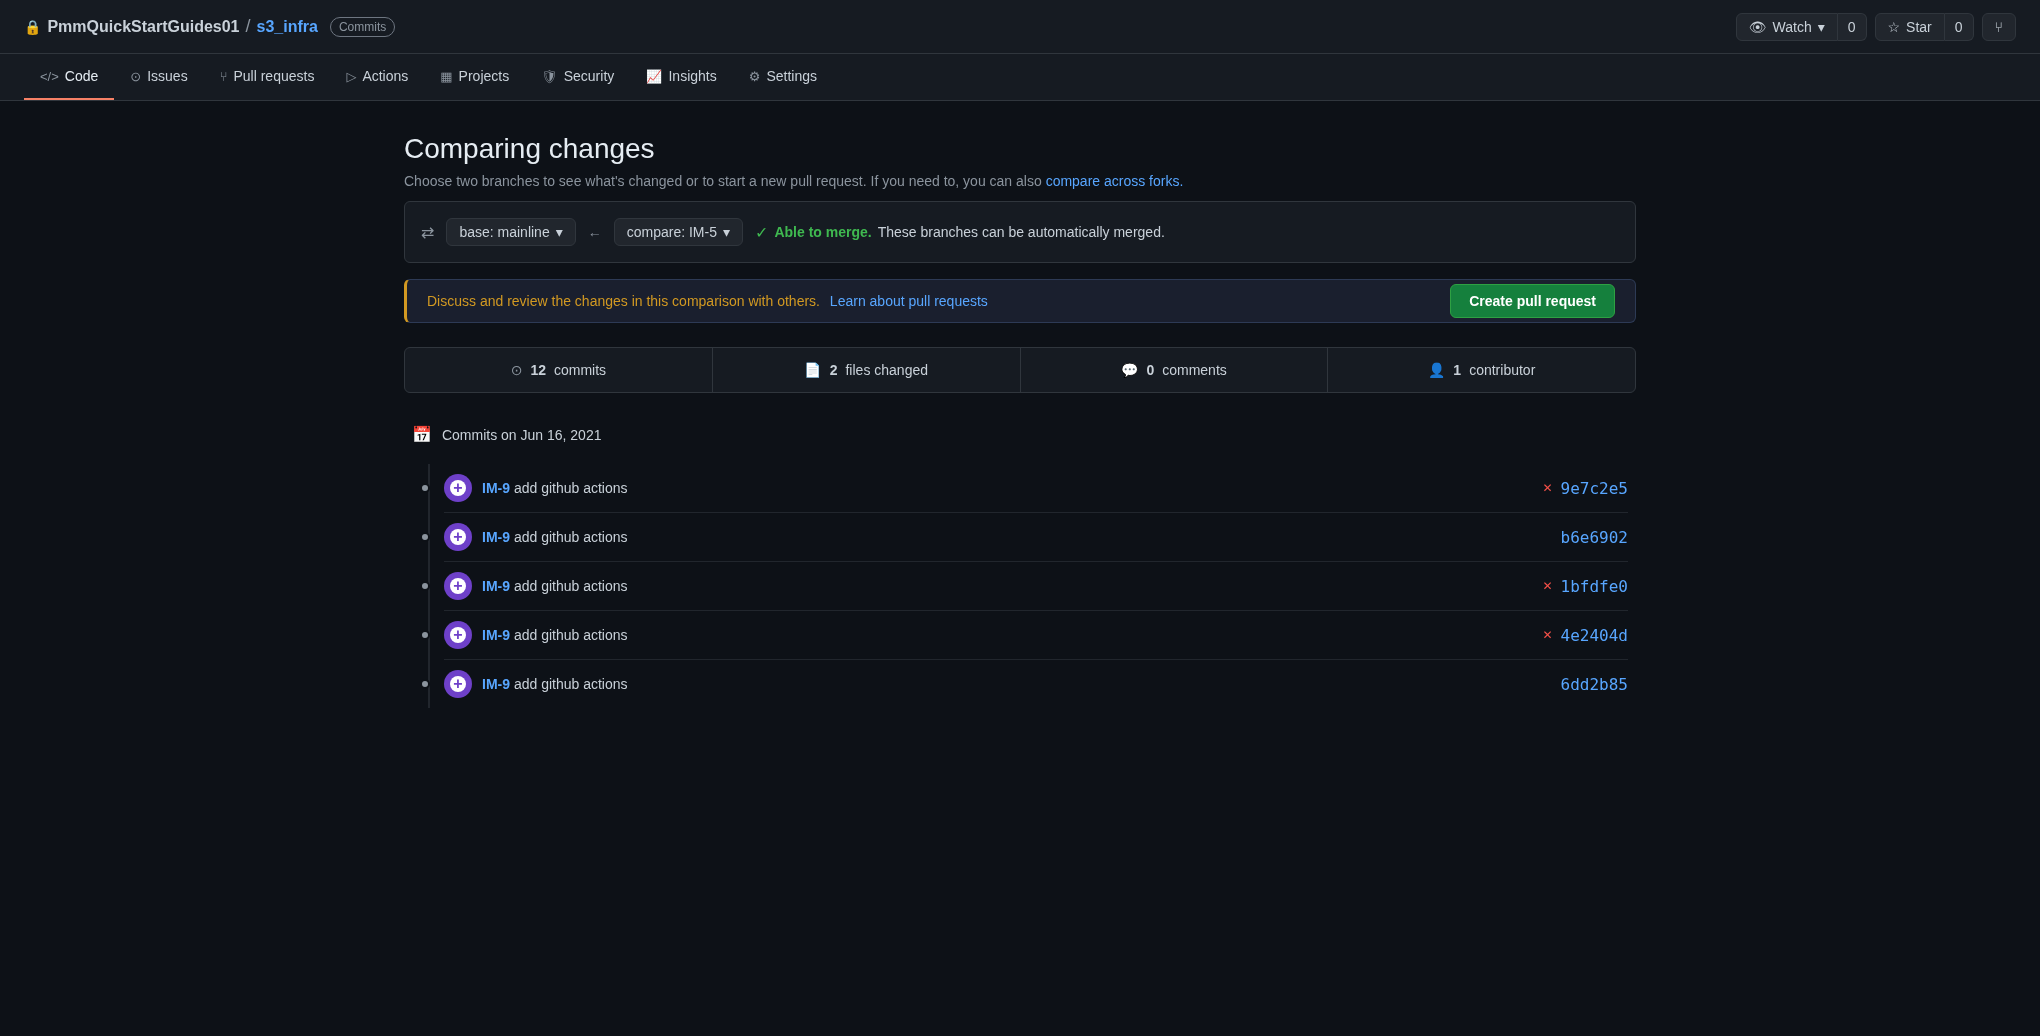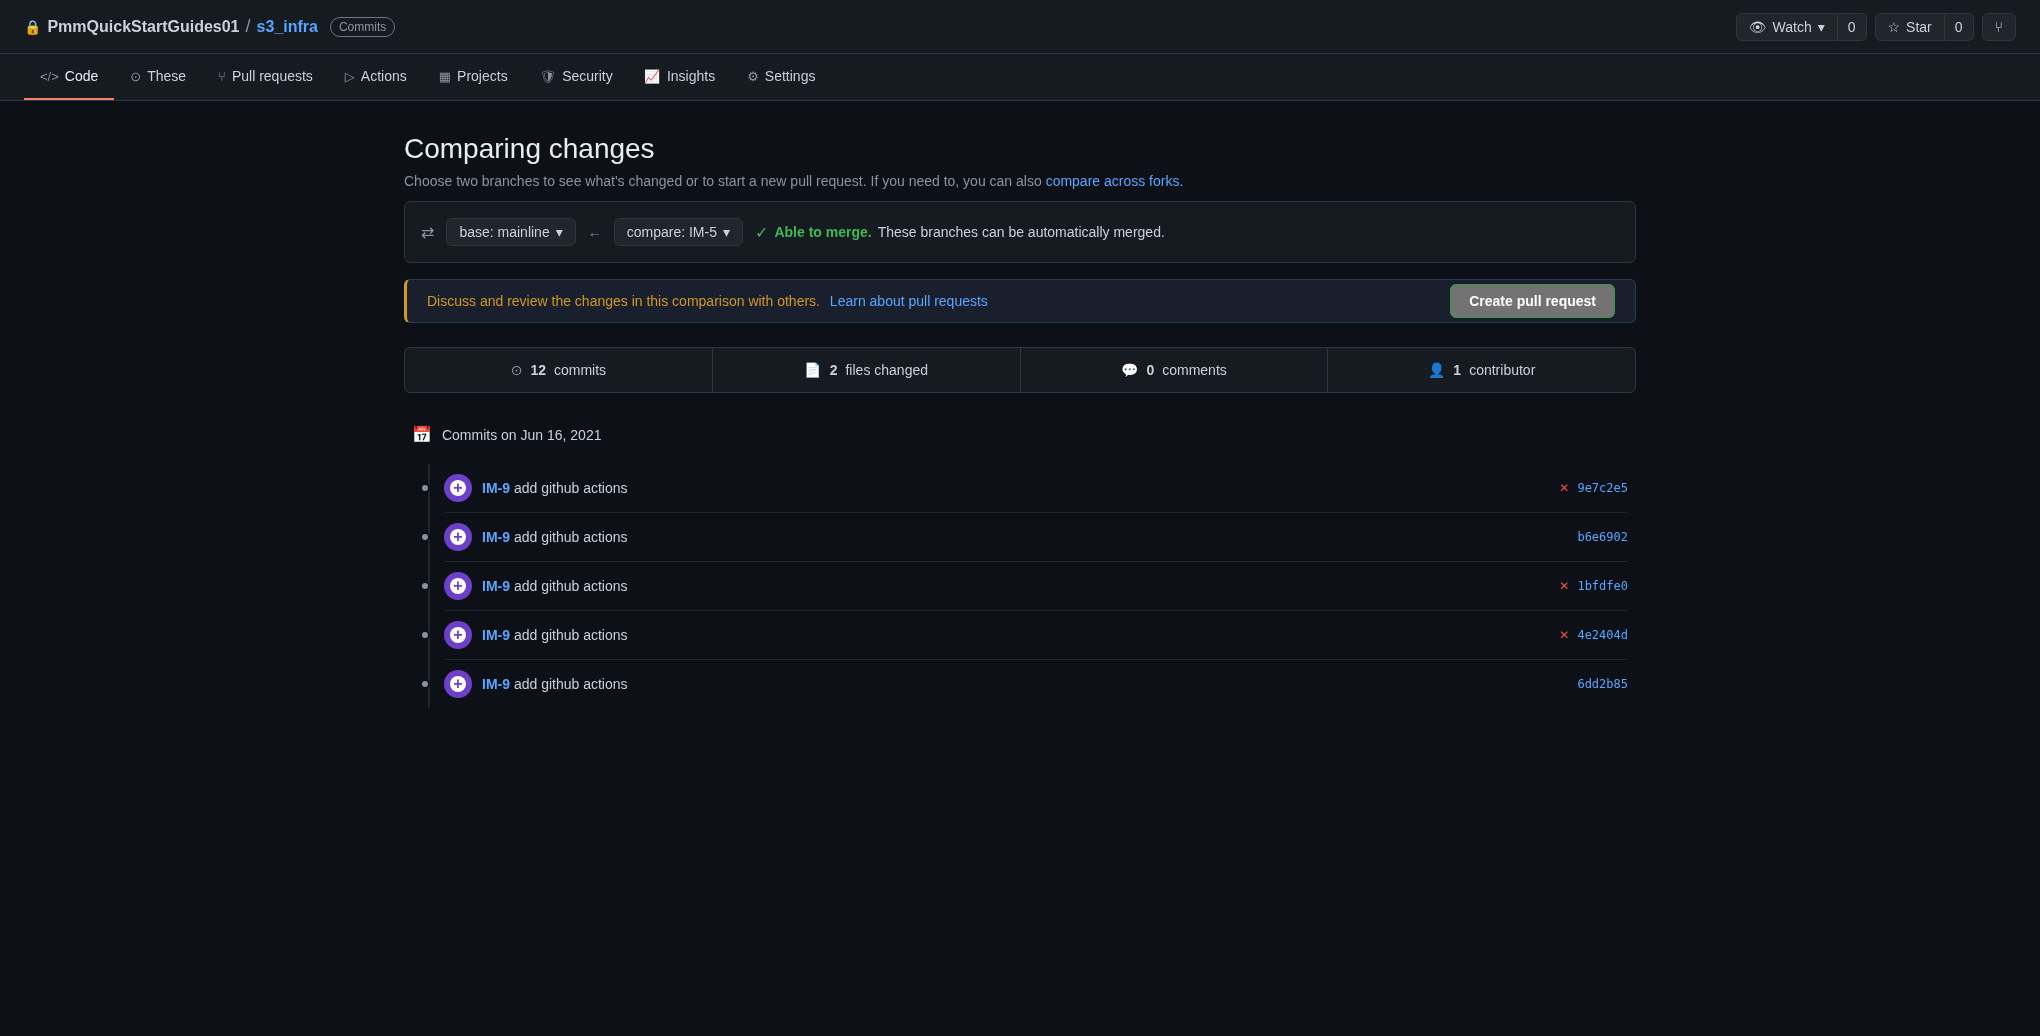--- a/index.html
+++ b/index.html
@@ -194,21 +194,21 @@
       align-items: center;
       justify-content: space-between;
       margin-bottom: 24px;
       border-left: 3px solid #d29922;
     }
     .info-banner-text {
       color: #d29922;
       font-size: 14px;
     }
     .create-pr-btn {
-      background: #737373;
+      background: #15803d;
       border: 1px solid #2ea043;
       border-radius: 6px;
       color: #fff;
       padding: 8px 18px;
       cursor: pointer;
       font-size: 14px;
       font-weight: 600;
       white-space: nowrap;
     }
 
@@ -298,21 +298,21 @@
     }
     .commit-hash-area {
       display: flex;
       align-items: center;
       gap: 8px;
       margin-left: auto;
     }
     .commit-hash {
       color: #58a6ff;
       font-family: monospace;
-      font-size: 12px;
+      font-size: 16px;
     }
     .commit-status-x {
       color: #f85149;
       font-size: 12px;
     }
 
     
     .avatar-circle {
       width: 28px;
       height: 28px;
@@ -377,21 +377,21 @@
   </div>
 </div>
 
 <div class="nav-tabs">
   <div class="nav-tab active">
     <span class="tab-icon">&lt;/&gt;</span>
     <span>Code</span>
   </div>
   <div class="nav-tab">
     <span class="tab-icon">⊙</span>
-    <span>These</span>
+    <span>Issues</span>
   </div>
   <div class="nav-tab">
     <span class="tab-icon">⑂</span>
     <span>Pull requests</span>
   </div>
   <div class="nav-tab">
     <span class="tab-icon">▷</span>
     <span>Actions</span>
   </div>
   <div class="nav-tab">

